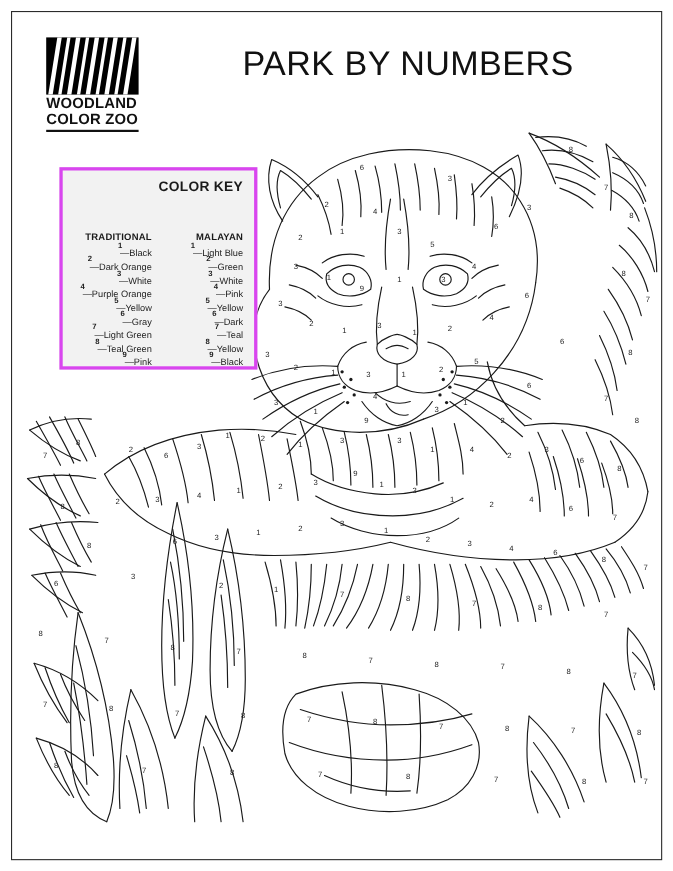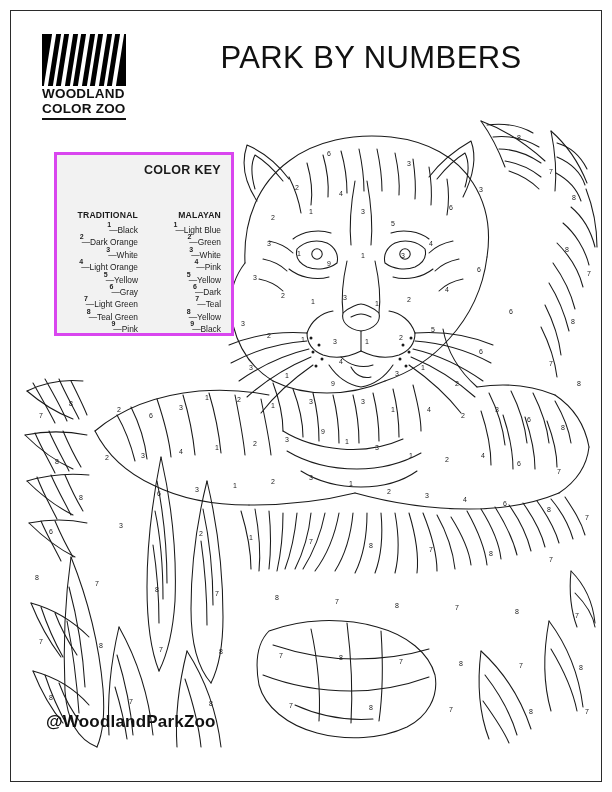--- a/index.html
+++ b/index.html
@@ -606,21 +606,21 @@
   </div>
 
   <div class="key-box">
     <div class="key-title">COLOR KEY</div>
     <div class="key-cols">
       <div class="key-col">
         <div class="key-col-head">TRADITIONAL</div>
         <div class="key-row"><span class="num">1</span><span class="dash">—</span><span class="nm">Black</span></div>
         <div class="key-row"><span class="num">2</span><span class="dash">—</span><span class="nm">Dark Orange</span></div>
         <div class="key-row"><span class="num">3</span><span class="dash">—</span><span class="nm">White</span></div>
-        <div class="key-row"><span class="num">4</span><span class="dash">—</span><span class="nm">Light Orange</span></div>
+        <div class="key-row"><span class="num">4</span><span class="dash">—</span><span class="nm">Purple Orange</span></div>
         <div class="key-row"><span class="num">5</span><span class="dash">—</span><span class="nm">Yellow</span></div>
         <div class="key-row"><span class="num">6</span><span class="dash">—</span><span class="nm">Gray</span></div>
         <div class="key-row"><span class="num">7</span><span class="dash">—</span><span class="nm">Light Green</span></div>
         <div class="key-row"><span class="num">8</span><span class="dash">—</span><span class="nm">Teal Green</span></div>
         <div class="key-row"><span class="num">9</span><span class="dash">—</span><span class="nm">Pink</span></div>
       </div>
       <div class="key-col">
         <div class="key-col-head">MALAYAN</div>
         <div class="key-row"><span class="num">1</span><span class="dash">—</span><span class="nm">Light Blue</span></div>
         <div class="key-row"><span class="num">2</span><span class="dash">—</span><span class="nm">Green</span></div>
@@ -628,15 +628,14 @@
         <div class="key-row"><span class="num">4</span><span class="dash">—</span><span class="nm">Pink</span></div>
         <div class="key-row"><span class="num">5</span><span class="dash">—</span><span class="nm">Yellow</span></div>
         <div class="key-row"><span class="num">6</span><span class="dash">—</span><span class="nm">Dark</span></div>
         <div class="key-row"><span class="num">7</span><span class="dash">—</span><span class="nm">Teal</span></div>
         <div class="key-row"><span class="num">8</span><span class="dash">—</span><span class="nm">Yellow</span></div>
         <div class="key-row"><span class="num">9</span><span class="dash">—</span><span class="nm">Black</span></div>
       </div>
     </div>
   </div>
 
-  <div class="handle">@WoodlandParkZoo</div>
 
 </div>
 
 </body></html>

